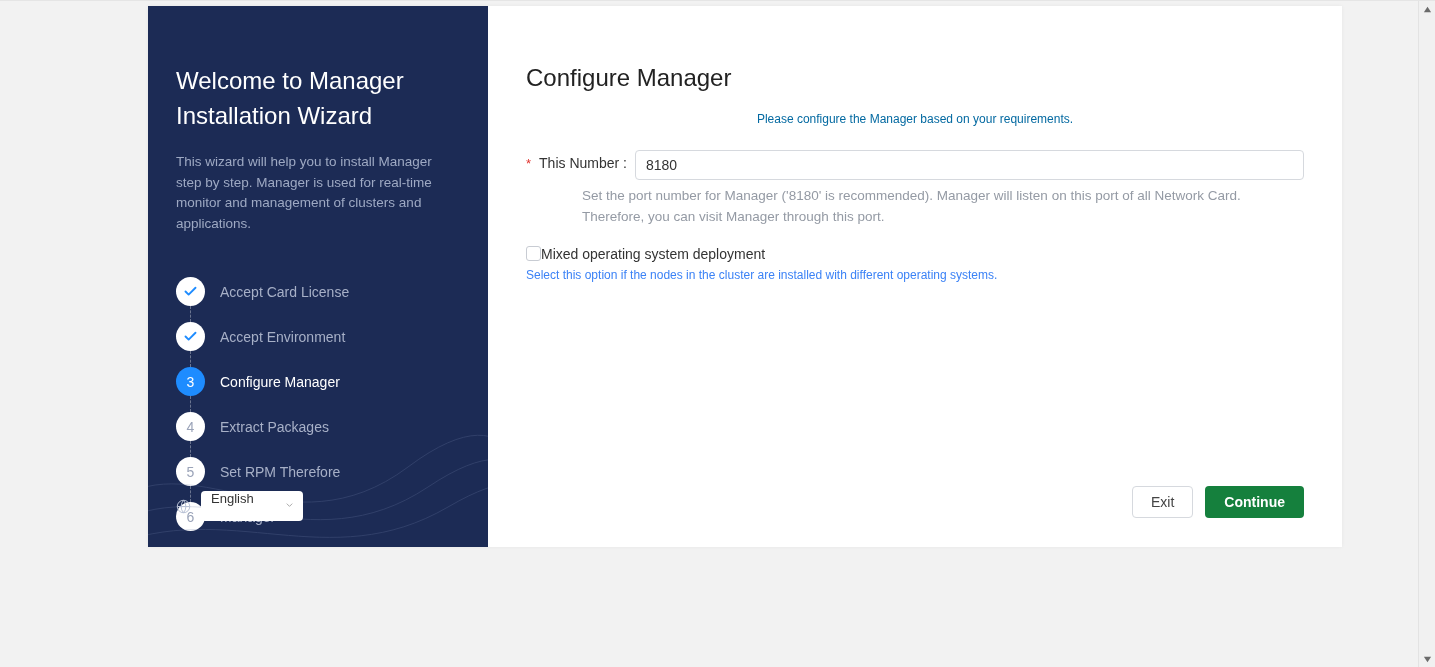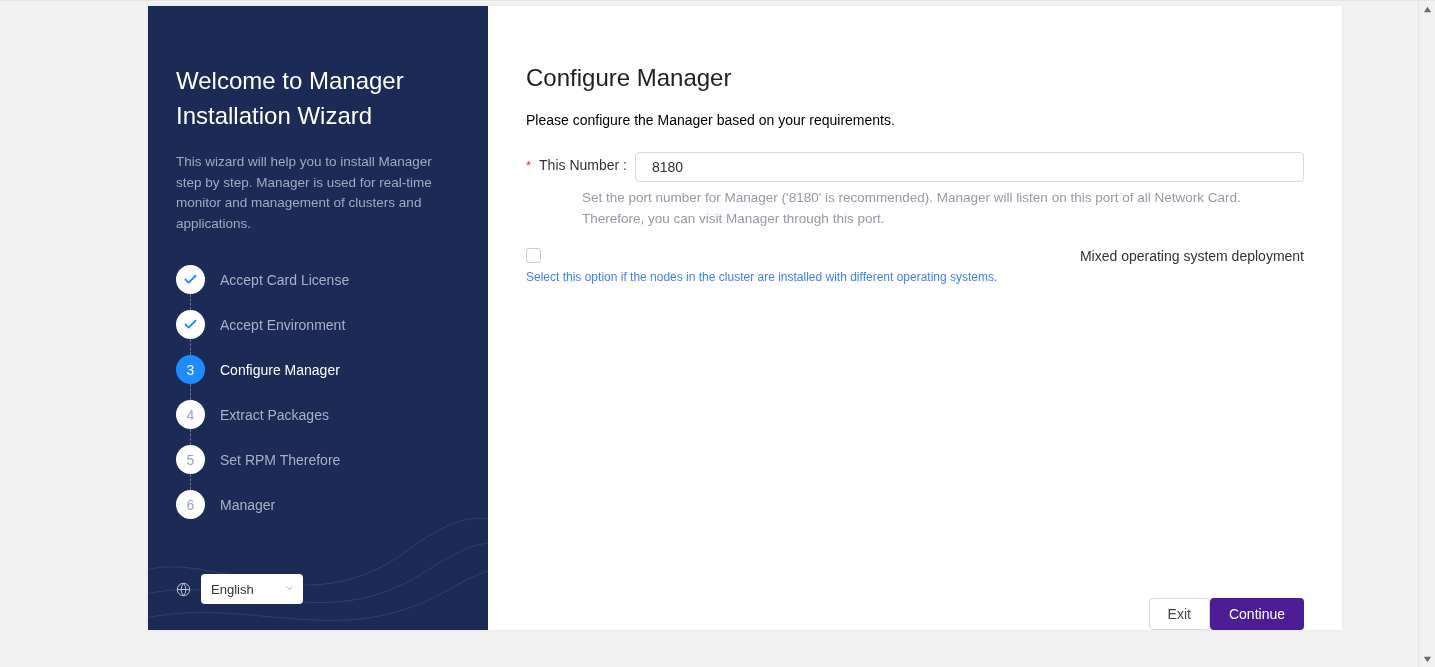--- a/index.html
+++ b/index.html
@@ -15,21 +15,21 @@
     height: 667px;
     position: relative;
     background: #f2f2f2;
     border-top: 1px solid #e5e5e5;
   }
   .wizard {
     position: absolute;
     left: 148px;
     top: 5px;
     width: 1194px;
-    height: 624px;
+    height: 541px;
     background: #fff;
     display: flex;
     box-shadow: 0 0 4px rgba(0,0,0,0.05);
   }
   
   .sidebar {
     width: 340px;
     background: #1c2b55;
     color: #d8deea;
     padding: 58px 28px 22px 28px;
@@ -40,21 +40,21 @@
     color: #ffffff;
     font-size: 24px;
     font-weight: 400;
     line-height: 1.45;
     margin-bottom: 18px;
   }
   .sidebar-desc {
     color: #9ea9c3;
     font-size: 13.5px;
     line-height: 1.55;
-    margin-bottom: 22px;
+    margin-bottom: 34px;
   }
   .steps { list-style: none; position: relative; }
   .step {
     display: flex;
     align-items: center;
     position: relative;
     height: 45px;
   }
   .step::after {
     content: "";
@@ -102,21 +102,20 @@
     gap: 10px;
   }
   .globe { width: 15px; height:15px; color:#b9c2d6; }
   .lang-select {
     position: relative;
     width: 102px;
     height: 30px;
     background: #fff;
     border-radius: 4px;
     display: flex;
-    align-items: center;
     padding: 0 10px;
     font-size: 13px;
     color: #333;
     cursor: pointer;
   }
   .lang-select .chev {
     position: absolute;
     right: 8px;
     top: 50%;
     transform: translateY(-50%);
@@ -139,88 +138,89 @@
     padding: 58px 38px 20px 38px;
     position: relative;
   }
   .main-title {
     font-size: 24px;
     font-weight: 400;
     color: #222;
     margin-bottom: 20px;
   }
   .main-sub {
-    font-size: 14px;
-    color: #000000;
+    font-size: 12px;
+    color: #0369a1;
     margin-bottom: 24px;
+    text-align: center;
   }
   .form-row {
     display: flex;
     align-items: flex-start;
     gap: 8px;
     margin-bottom: 6px;
   }
   .req-star { color: #e0332e; font-size: 13px; margin-top:6px;}
   .form-label { font-size: 14px; color:#333; margin-top:5px; white-space: nowrap;}
   .text-input {
     flex: 1;
     height: 30px;
     border: 1px solid #d6d9de;
     border-radius: 4px;
-    padding: 0 16px;
+    padding: 0 10px;
     font-size: 14px;
     color: #333;
     outline: none;
   }
   .help-text {
     font-size: 13.5px;
     color: #949aa4;
     line-height: 1.55;
     margin-left: 56px;
     margin-bottom: 18px;
   }
   .check-row {
     display: flex;
     align-items: center;
     margin-bottom: 6px;
-    justify-content: space-between;
   }
   .checkbox {
     width: 15px; height: 15px;
     border: 1px solid #c8ccd3;
     border-radius: 3px;
     background: #fff;
     display:inline-block;
     cursor: pointer;
   }
   .check-label { font-size: 14px; color:#333; }
   .check-help {
     font-size: 12px;
     color: #3b82f6;
   }
   .footer-btns {
     position: absolute;
     right: 38px;
-    bottom: 0;
-    display: flex;
+    bottom: 29px;
+    display: flex;
+    gap: 12px;
     margin-left: 26px;
   }
   .btn {
     height: 32px;
     padding: 0 18px;
     border-radius: 4px;
     font-size: 14px;
     display: inline-flex;
     align-items: center;
     justify-content: center;
     cursor: pointer;
     border: 1px solid transparent;
   }
   .btn-default { background:#fff; border-color:#d6d9de; color:#444; }
-  .btn-primary { background:#4c1d95; color:#fff; }
+  .btn-primary { background:#15803d; color:#fff;font-weight:bold; }
 
   
   .scrollbar {
     position: absolute;
     right: 0; top: 0;
     width: 17px;
     height: 667px;
     background: #f1f1f1;
     border-left: 1px solid #e3e3e3;
   }

